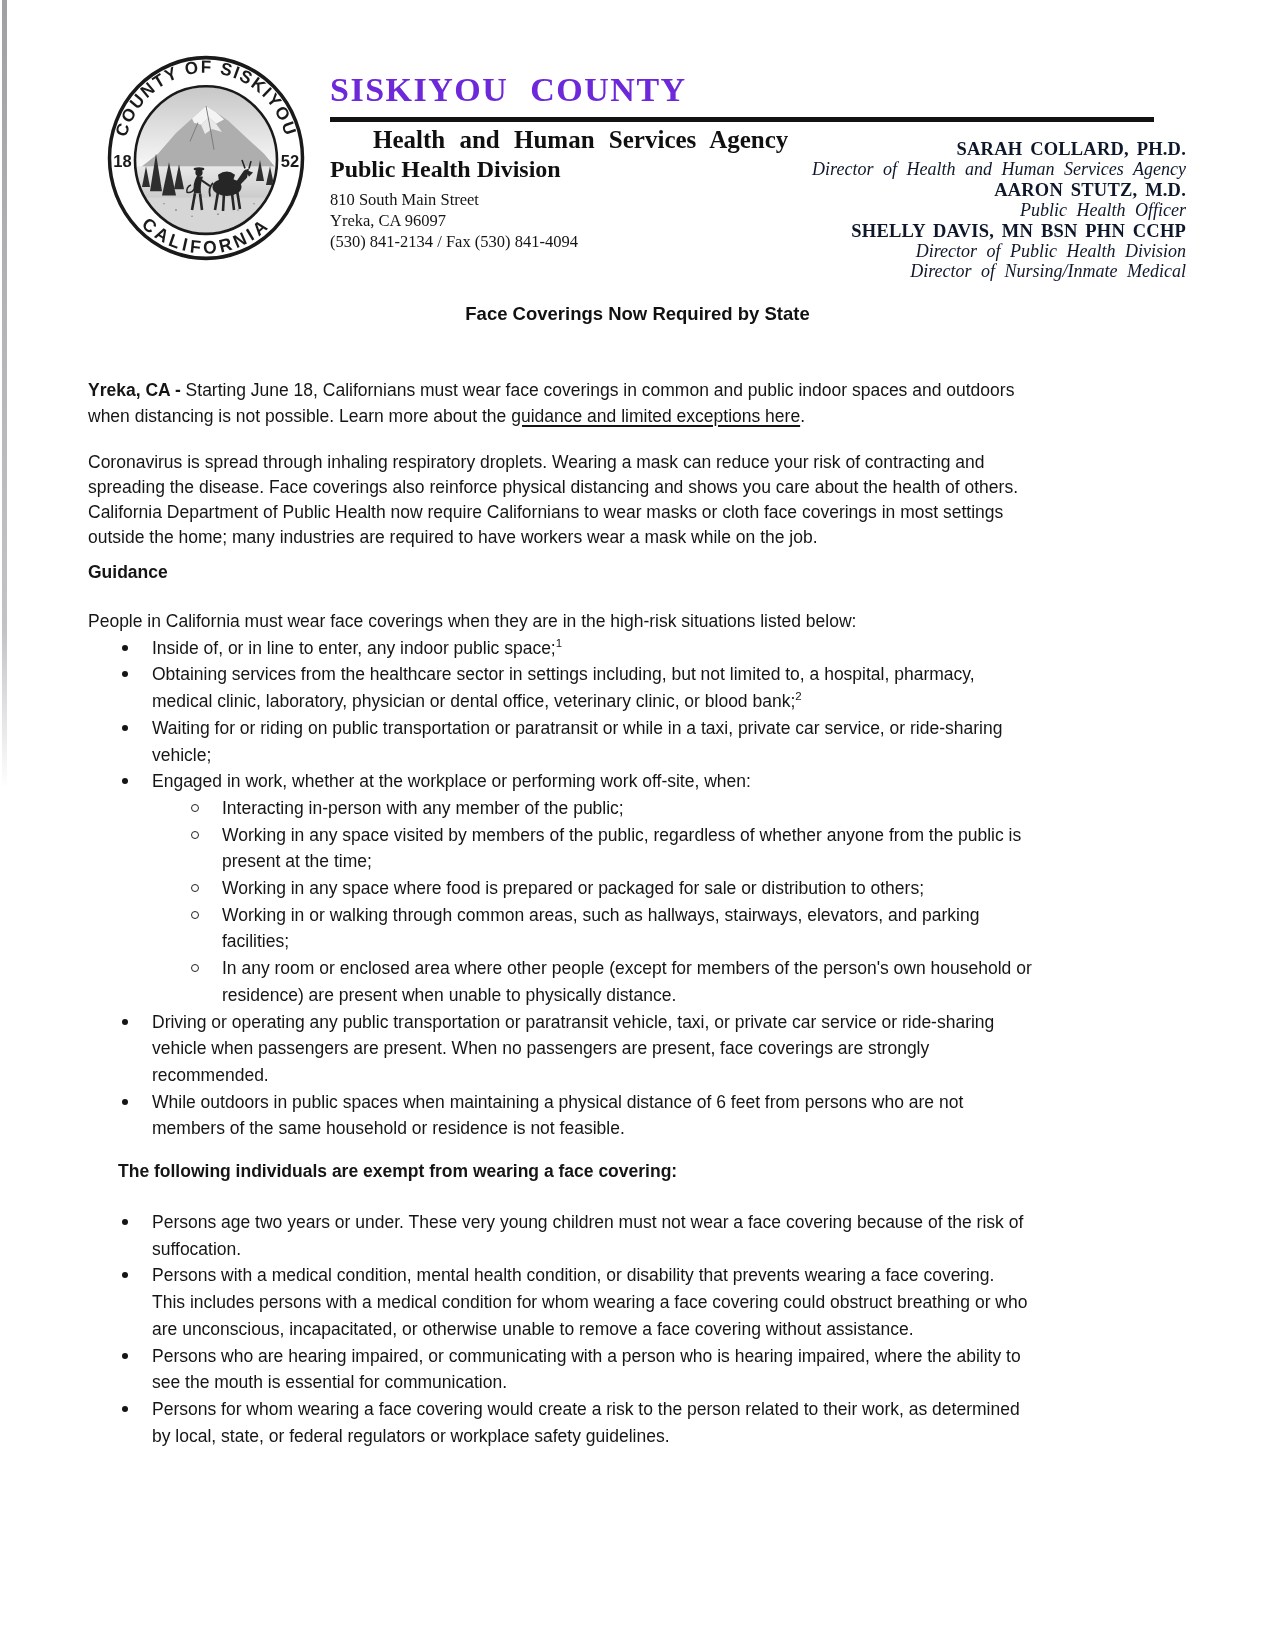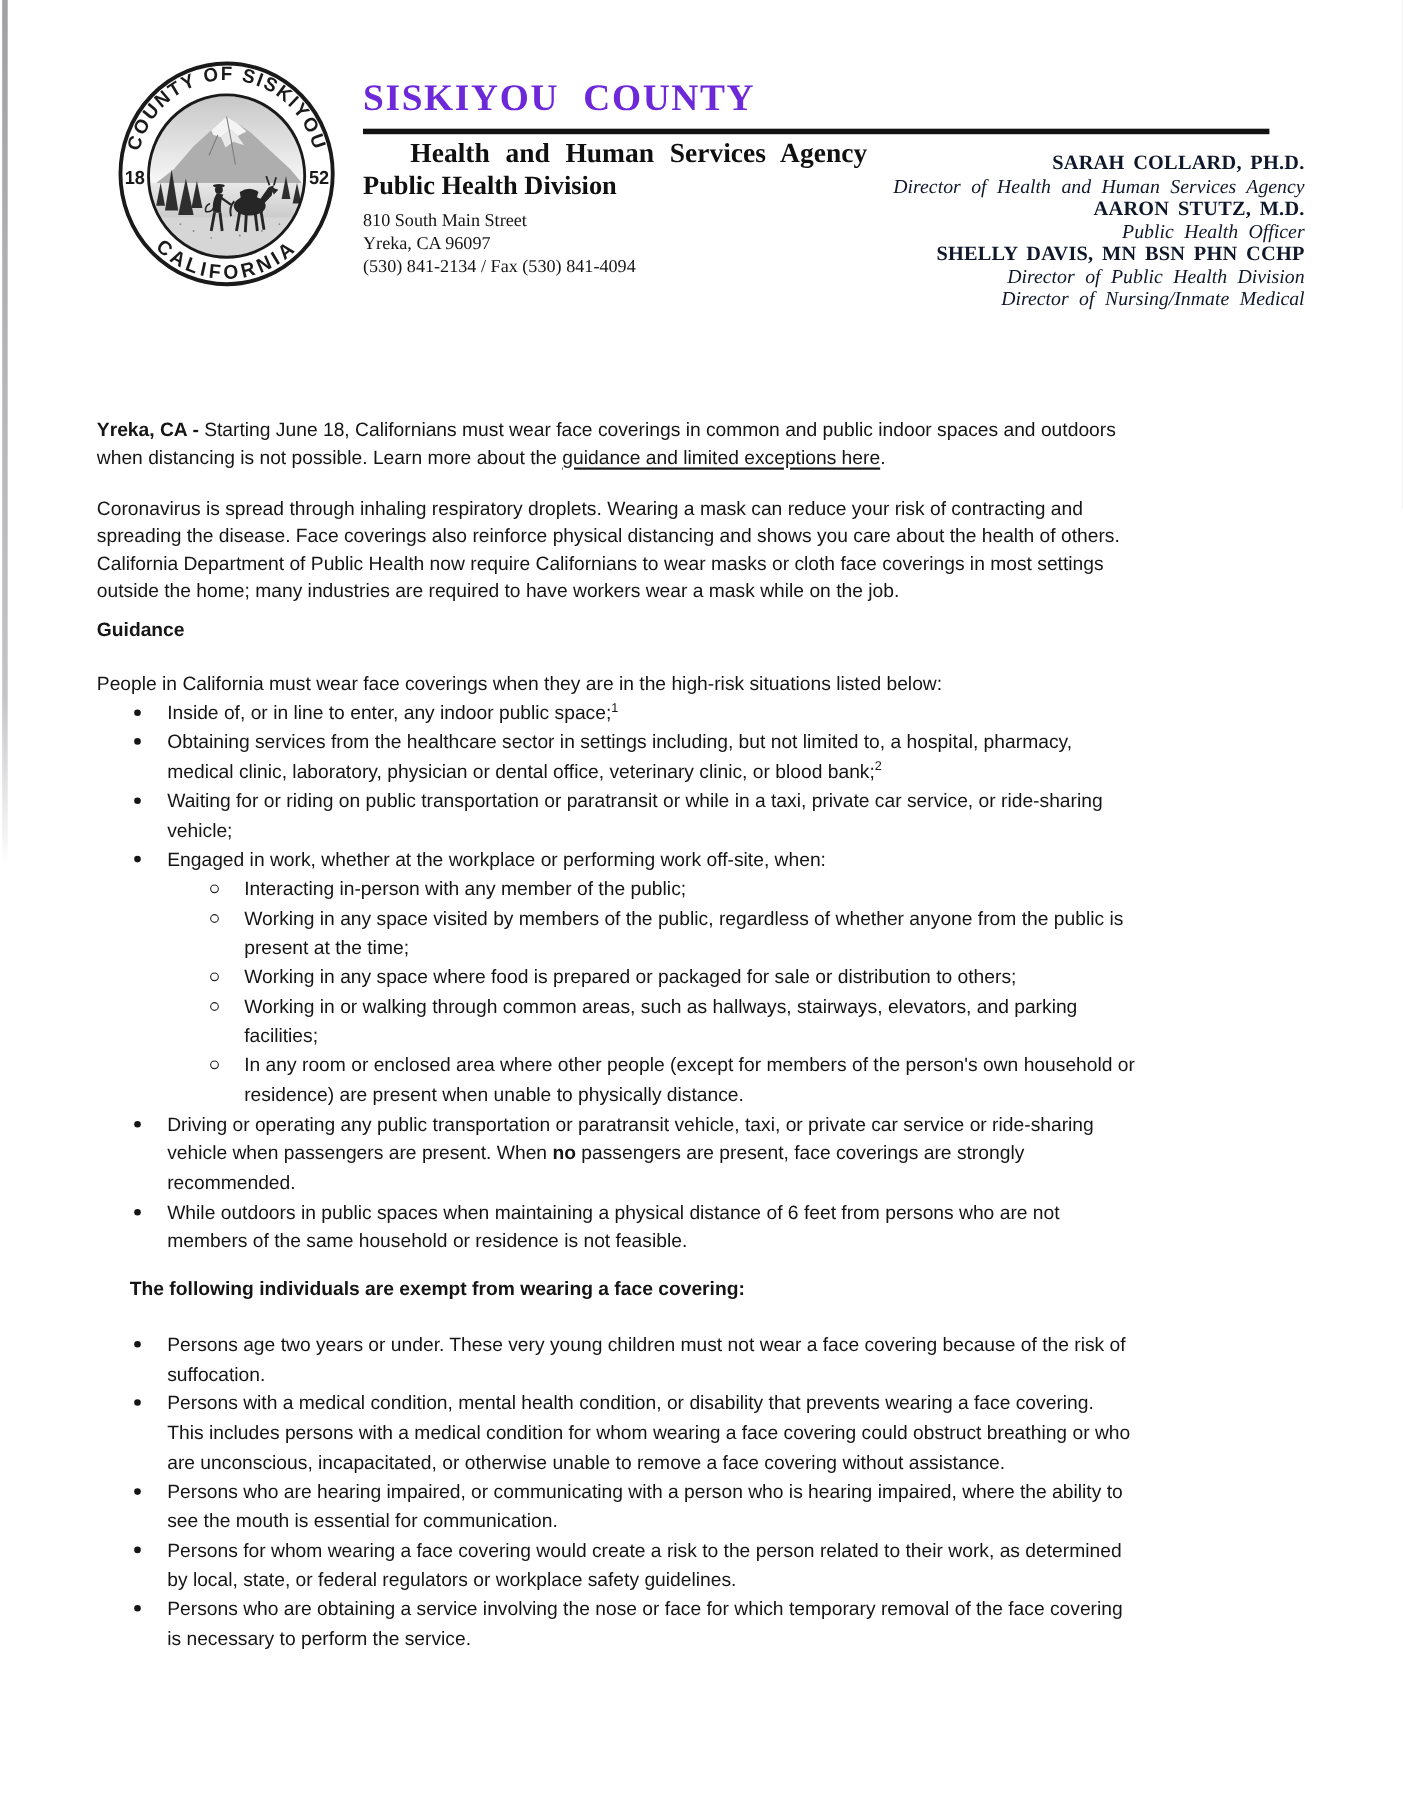--- a/index.html
+++ b/index.html
@@ -40,21 +40,21 @@
   .list { line-height:26.7px; }
   .li { position:relative; padding-left:64px; }
   .li .dot { position:absolute; left:34px; top:10px; width:6px; height:6px;
     border-radius:50%; background:#151515; }
   .li.sub { padding-left:134px; }
   .li.sub .dot { left:103px; top:9px; width:8px; height:8px; background:transparent;
     border:1.6px solid #222; }
   .exempt-heading { margin-top:16px; padding-left:30px; font-weight:bold; line-height:26px; }
   .list2 { margin-top:25px; }
   .lead-bold { font-weight:bold; }
-  .inline-bold { font-weight:bold; }
+  .inline-bold { font-weight:normal; }
   a.doc-link { color:inherit; text-decoration:underline; text-underline-offset:3px; text-decoration-thickness:1.5px; }
   sup.fn { font-size:11.5px; vertical-align:super; line-height:0; }
 </style>
 </head>
 <body>
 
 <div class="page">
   <div class="scan-line"></div>
 
   <svg class="seal" viewBox="0 0 200 200" preserveAspectRatio="none">
@@ -140,20 +140,21 @@
   <div class="officials">
     <div class="official-name">SARAH COLLARD, PH.D.</div>
     <div class="official-title">Director of Health and Human Services Agency</div>
     <div class="official-name">AARON STUTZ, M.D.</div>
     <div class="official-title">Public Health Officer</div>
     <div class="official-name">SHELLY DAVIS, MN BSN PHN CCHP</div>
     <div class="official-title">Director of Public Health Division</div>
     <div class="official-title">Director of Nursing/Inmate Medical</div>
   </div>
 
+  <div class="doc-title">Face Coverings Now Required by State</div>
 
   <div class="content">
 
     <div class="para">
       <div><span class="lead-bold">Yreka, CA -</span><span> Starting June 18, Californians must wear face coverings in common and public indoor spaces and outdoors</span></div>
       <div><span>when distancing is not possible. Learn more about the </span><a href="#" class="doc-link">guidance and limited exceptions here</a><span>.</span></div>
     </div>
 
     <div class="p2">
       <div>Coronavirus is spread through inhaling respiratory droplets. Wearing a mask can reduce your risk of contracting and</div>
@@ -238,21 +239,16 @@
       <div class="li">
         <span class="dot"></span>
         <div>Persons who are hearing impaired, or communicating with a person who is hearing impaired, where the ability to</div>
         <div>see the mouth is essential for communication.</div>
       </div>
       <div class="li">
         <span class="dot"></span>
         <div>Persons for whom wearing a face covering would create a risk to the person related to their work, as determined</div>
         <div>by local, state, or federal regulators or workplace safety guidelines.</div>
       </div>
-      <div class="li">
-        <span class="dot"></span>
-        <div>Persons who are obtaining a service involving the nose or face for which temporary removal of the face covering</div>
-        <div>is necessary to perform the service.</div>
-      </div>
     </div>
 
   </div>
 </div>
 
 </body></html>

